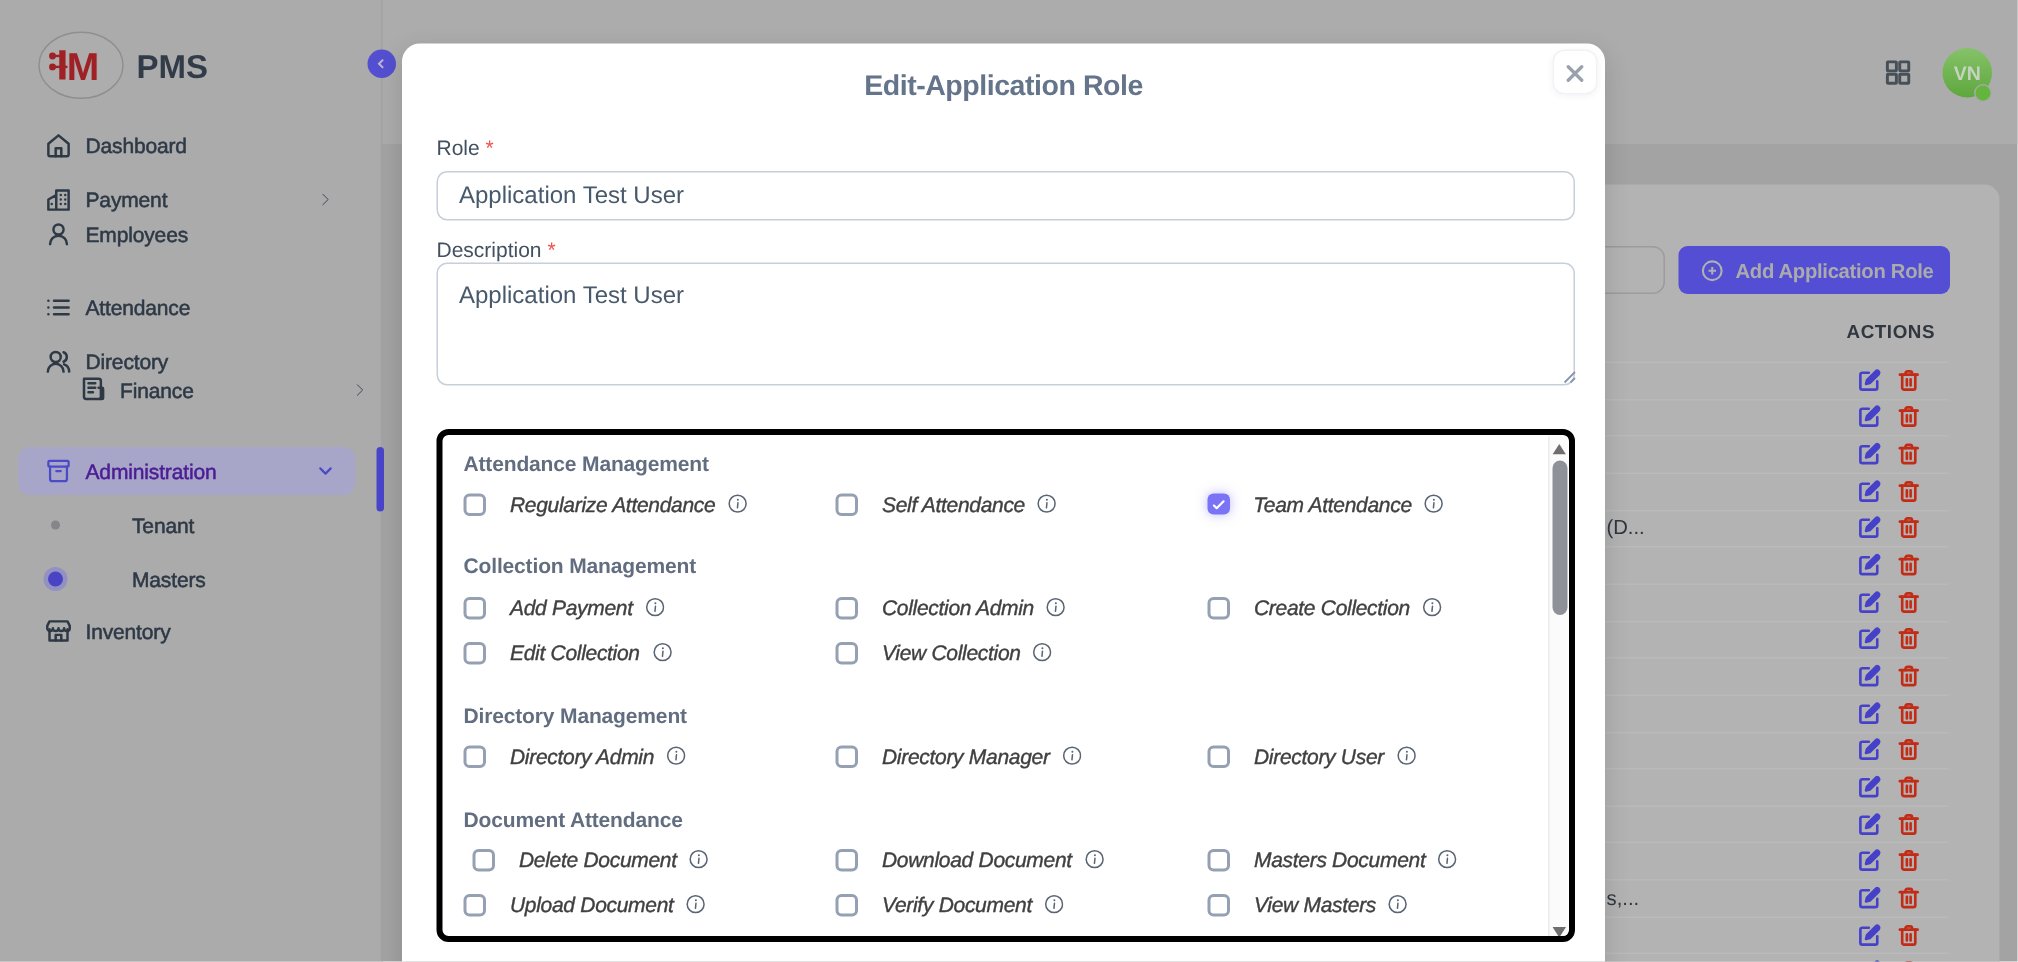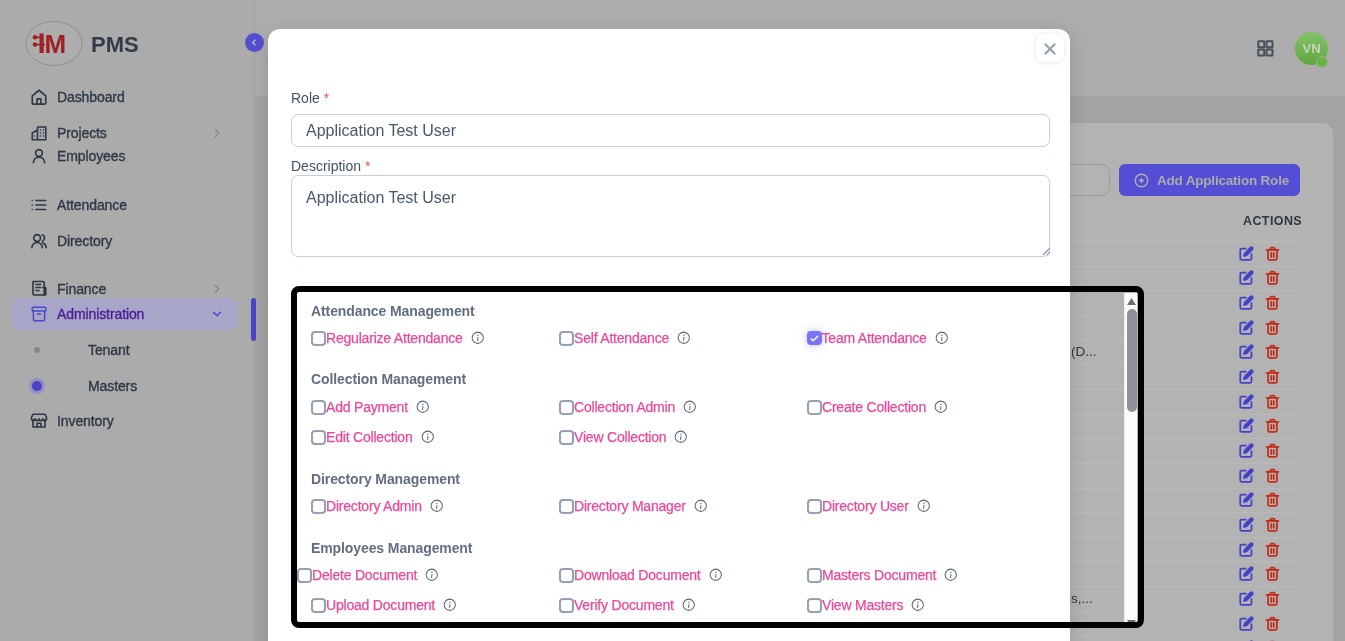--- a/index.html
+++ b/index.html
@@ -17,41 +17,41 @@
 .mi .txt { position:absolute; left:57px; }
 .mi .chev { position:absolute; left:210px; }
 .sub .txt { left:88px; }
 
 #adminpill { z-index:1; left:12px; top:298px; width:225px; height:32px; background:#a7a6c8; border-radius:8px; }
 #indbar { left:251px; top:298px; width:5px; height:43px; background:#4a44cb; border-radius:3px; }
 
 
 #srch { left:1000px; top:164px; width:110px; height:32px; border:1px solid #9c9c9c; border-radius:8px; }
 #addbtn { left:1119px; top:164px; width:181px; height:32px; background:#534ed3; letter-spacing:-0.2px; border-radius:6px; display:flex; align-items:center; color:#ababab; font-size:13.5px; font-weight:bold; white-space:nowrap; }
-#actions { left:1231px; top:214px; width:80px; color:#30373f; font-size:12.5px; font-weight:bold; letter-spacing:.4px;margin-left:12px; }
+#actions { left:1231px; top:214px; width:80px; color:#30373f; font-size:12.5px; font-weight:bold; letter-spacing:.4px; }
 .rowline { position:absolute; left:1070px; width:229px; height:1px; background:#bababa; }
 .frag { position:absolute; left:1071px; font-size:13.5px; color:#2f363e; }
 
 
 #modal { left:268px; top:29px; width:802px; height:700px; background:#ffffff; border-radius:12px; box-shadow:0 6px 18px rgba(0,0,0,0.14); }
 #mtitle { left:0; top:18px; width:802px; text-align:center; font-size:19px; letter-spacing:-0.3px; font-weight:bold; color:#64748b; }
 #mclose { left:776px; top:14px; width:12px; height:12px; }
 #mclosebox { left:767px; top:4px; width:30px; height:30px; border:1px solid #f0f2f5; border-radius:8px; box-shadow:0 1px 5px rgba(0,0,0,0.05); }
 .mlabel { position:absolute; font-size:14px; color:#42506233; color:#425062; }
 .mlabel .req { color:#ef5350; }
 .minput { position:absolute; left:23px; width:759px; border:1px solid #c6cfda; border-radius:7px; font-size:16px; line-height:19px; color:#47596b; display:flex; padding-left:14px; }
 #charleft { left:0; top:229px; width:782px; text-align:right; font-size:13px; color:#5b6a7c; }
 
-#panel { left:23px; top:257px; width:853px; height:342px; border:6px solid #000000; border-radius:8px; overflow:hidden; }
+#panel { left:23px; top:257px; width:759px; height:342px; border:4px solid #000000; border-radius:8px; overflow:hidden; }
 .sechead { position:absolute; left:14px; font-size:14px; letter-spacing:-0.1px; font-weight:bold; color:#626e80; }
 .cbrow { position:absolute; height:20px; }
 .cbitem { position:absolute; display:flex; align-items:center; height:20px; }
 .cb { width:15px; height:15px; border:2px solid #95a1b2; border-radius:4px; background:#fff; flex:none; }
 .cbc { width:14.5px; height:14.5px; border-radius:4px; background:#7a73f6; box-shadow:0 0 7px rgba(122,115,246,.5); flex:none; display:flex; align-items:center; justify-content:center; }
-.cblab { font-size:14px; letter-spacing:-0.2px; -webkit-text-stroke:0.25px; color:#ec4899; margin-left:0; margin-right:8px; white-space:nowrap; }
+.cblab { font-size:14px; letter-spacing:-0.2px; -webkit-text-stroke:0.25px; color:#404040; margin-left:16px; margin-right:8px; white-space:nowrap;font-style:italic; }
 
 
 #sbar { position:absolute; right:1px; top:1px; width:13px; height:340px; background:#fbfbfc; border-left:1px solid #ebebf0; }
 #sthumb { position:absolute; left:2px; top:16px; width:9.5px; height:103px; background:#8e9298; border-radius:5px; }
 
 
 #avatar { left:1295px; top:32px; width:33px; height:33px; border-radius:50%; background:linear-gradient(180deg,#85c268,#5ea73e); color:#c6d3c0; font-weight:bold; font-size:13px; display:flex; align-items:center; justify-content:center; }
 #avdot { left:1316px; top:56px; width:12px; height:12px; border-radius:50%; background:#64b53e; border:1.5px solid #a5aba2; }
 #collapse { left:245px; top:33px; width:19px; height:19px; border-radius:50%; background:#544fd0; display:flex; align-items:center; justify-content:center; }
 </style>
@@ -78,21 +78,21 @@
         <path d="M3 10.5L12 3l9 7.5V20a1.5 1.5 0 0 1-1.5 1.5H4.5A1.5 1.5 0 0 1 3 20z"></path>
         <path d="M9.5 21.5v-7h5v7"></path>
       </svg>
       <span class="txt">Dashboard</span>
     </div>
     <div class="mi" style="top:115px;">
       <svg width="18" height="18" viewBox="0 0 24 24" stroke="#2e3946" stroke-width="2.2" fill="none" stroke-linecap="round" stroke-linejoin="round">
         <path d="M10 21V8l-7 4v9h18V4l-11 0z"></path>
         <path d="M14 8h.01M18 8h.01M14 12h.01M18 12h.01M14 16h.01M18 16h.01M6 16h.01"></path>
       </svg>
-      <span class="txt">Projects</span>
+      <span class="txt">Payment</span>
       <svg class="chev" width="14" height="14" viewBox="0 0 24 24" stroke="#2e3946" stroke-width="2.2.5" fill="none" stroke-linecap="round" stroke-linejoin="round">
         <path d="M9 6l6 6-6 6"></path>
       </svg>
     </div>
     <div class="mi" style="top:138px;">
       <svg width="18" height="18" viewBox="0 0 24 24" stroke="#2e3946" stroke-width="2.2" fill="none" stroke-linecap="round" stroke-linejoin="round">
         <circle cx="12" cy="8" r="4.5"></circle>
         <path d="M4.5 21a7.5 7.5 0 0 1 15 0"></path>
       </svg>
       <span class="txt">Employees</span>
@@ -104,21 +104,21 @@
       <span class="txt">Attendance</span>
     </div>
     <div class="mi" style="top:223px;">
       <svg width="18" height="18" viewBox="0 0 24 24" stroke="#2e3946" stroke-width="2.2" fill="none" stroke-linecap="round" stroke-linejoin="round">
         <circle cx="9.5" cy="8" r="4.5"></circle>
         <path d="M2.5 21a7 7 0 0 1 14 0"></path>
         <path d="M16.5 3.8a4.5 4.5 0 0 1 0 8.4M21.5 21a7 7 0 0 0-4.5-6.5"></path>
       </svg>
       <span class="txt">Directory</span>
     </div>
-    <div class="mi" style="top:271px;">
+    <div class="mi" style="top:242px;margin-left:23px;">
       <svg width="18" height="18" viewBox="0 0 24 24" stroke="#2e3946" stroke-width="2.2" fill="none" stroke-linecap="round" stroke-linejoin="round">
         <path d="M4 2h13a2 2 0 0 1 2 2v14a2 2 0 0 1-2 2H6a2 2 0 0 1-2-2z"></path>
         <path d="M8 6h6M8 10h6M8 14h4"></path>
         <path d="M17 10h3a1 1 0 0 1 1 1v8a1 1 0 0 1-1 1h-2"></path>
       </svg>
       <span class="txt">Finance</span>
       <svg class="chev" width="14" height="14" viewBox="0 0 24 24" stroke="#2e3946" stroke-width="2.2.5" fill="none" stroke-linecap="round" stroke-linejoin="round">
         <path d="M9 6l6 6-6 6"></path>
       </svg>
     </div>
@@ -368,37 +368,38 @@
   </svg>
 <div id="avatar" class="abs">VN</div>
 <div id="avdot" class="abs"></div>
 <div id="collapse" class="abs">
     <svg width="11" height="11" viewBox="0 0 24 24" fill="none" stroke="#b9b9cf" stroke-width="3">
       <path d="M14 6l-6 6 6 6"></path>
     </svg>
   </div>
 
 <div id="modal" class="abs">
+  <div id="mtitle" class="abs">Edit-Application Role</div>
   <div id="mclosebox" class="abs"></div>
     <svg id="mclose" class="abs" viewBox="0 0 12 12" fill="none" stroke="#99a1ac" stroke-width="2.2" stroke-linecap="round">
       <path d="M1.5 1.5l9 9M10.5 1.5l-9 9"></path>
     </svg>
   <div class="mlabel" style="left:23px; top:61px;">Role <span class="req">*</span></div>
   <div class="minput" style="top:85px; height:33px; padding-top:6px;">Application Test User</div>
   <div class="mlabel" style="left:23px; top:129px;">Description <span class="req">*</span></div>
   <div class="minput" style="top:146px; height:82px; align-items:flex-start; padding-top:12px;">Application Test User</div>
   <svg class="abs" style="left:774px; top:218px;" width="9" height="9">
       <path d="M8 1L1 8M8 5L5 8" stroke="#8a97a8" stroke-width="1.2"></path>
     </svg>
   <div id="panel" class="abs">
     <div id="panelinner">
         <div class="sechead" style="top:11px">Attendance Management</div>
         <div class="sechead" style="top:79px">Collection Management</div>
         <div class="sechead" style="top:179px">Directory Management</div>
-        <div class="sechead" style="top:248px">Employees Management</div>
+        <div class="sechead" style="top:248px">Document Attendance</div>
         <div class="cbrow" style="top:36px; left:0; width:745px;">
           <div class="cbitem" style="left:14px">
             <div class="cb"></div>
             <span class="cblab">Regularize Attendance</span>
             <svg width="13.5" height="13.5" viewBox="0 0 24 24" fill="none" stroke="#596474" stroke-width="1.8" stroke-linecap="round">
               <circle cx="12" cy="12" r="10"></circle>
               <path d="M12.4 11l-.6 6"></path>
               <path d="M12.3 7.5h.01" stroke-width="2.4"></path>
             </svg>
           </div>
@@ -497,21 +498,21 @@
             <div class="cb"></div>
             <span class="cblab">Directory User</span>
             <svg width="13.5" height="13.5" viewBox="0 0 24 24" fill="none" stroke="#596474" stroke-width="1.8" stroke-linecap="round">
               <circle cx="12" cy="12" r="10"></circle>
               <path d="M12.4 11l-.6 6"></path>
               <path d="M12.3 7.5h.01" stroke-width="2.4"></path>
             </svg>
           </div>
         </div>
         <div class="cbrow" style="top:273px; left:0; width:745px;">
-          <div class="cbitem" style="left:0">
+          <div class="cbitem" style="left:20px">
             <div class="cb"></div>
             <span class="cblab">Delete Document</span>
             <svg width="13.5" height="13.5" viewBox="0 0 24 24" fill="none" stroke="#596474" stroke-width="1.8" stroke-linecap="round">
               <circle cx="12" cy="12" r="10"></circle>
               <path d="M12.4 11l-.6 6"></path>
               <path d="M12.3 7.5h.01" stroke-width="2.4"></path>
             </svg>
           </div>
           <div class="cbitem" style="left:262px">
             <div class="cb"></div>

